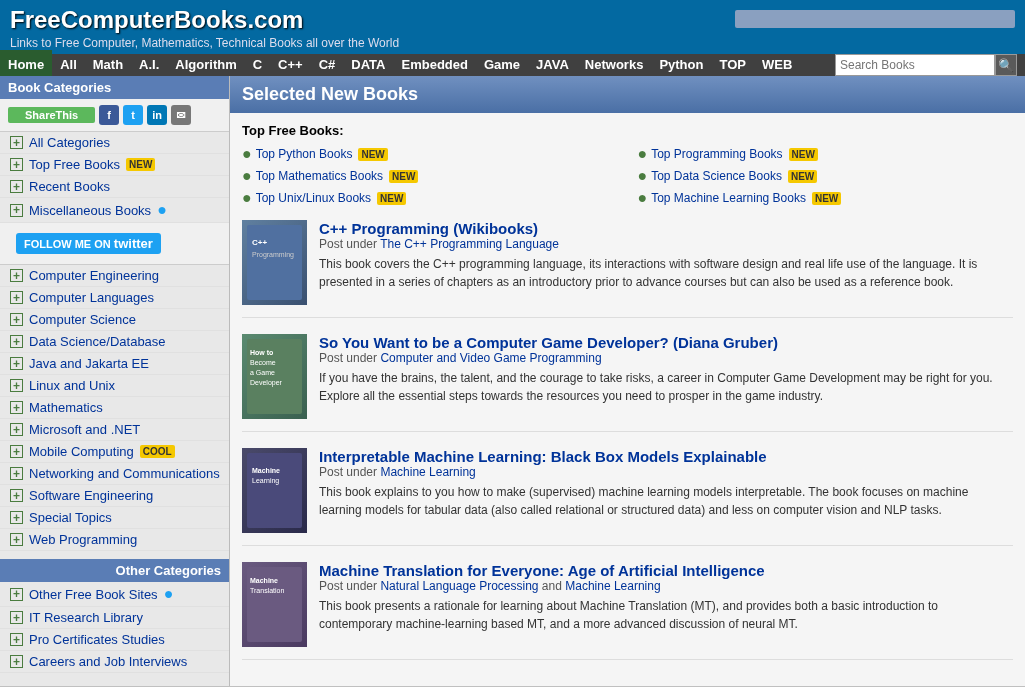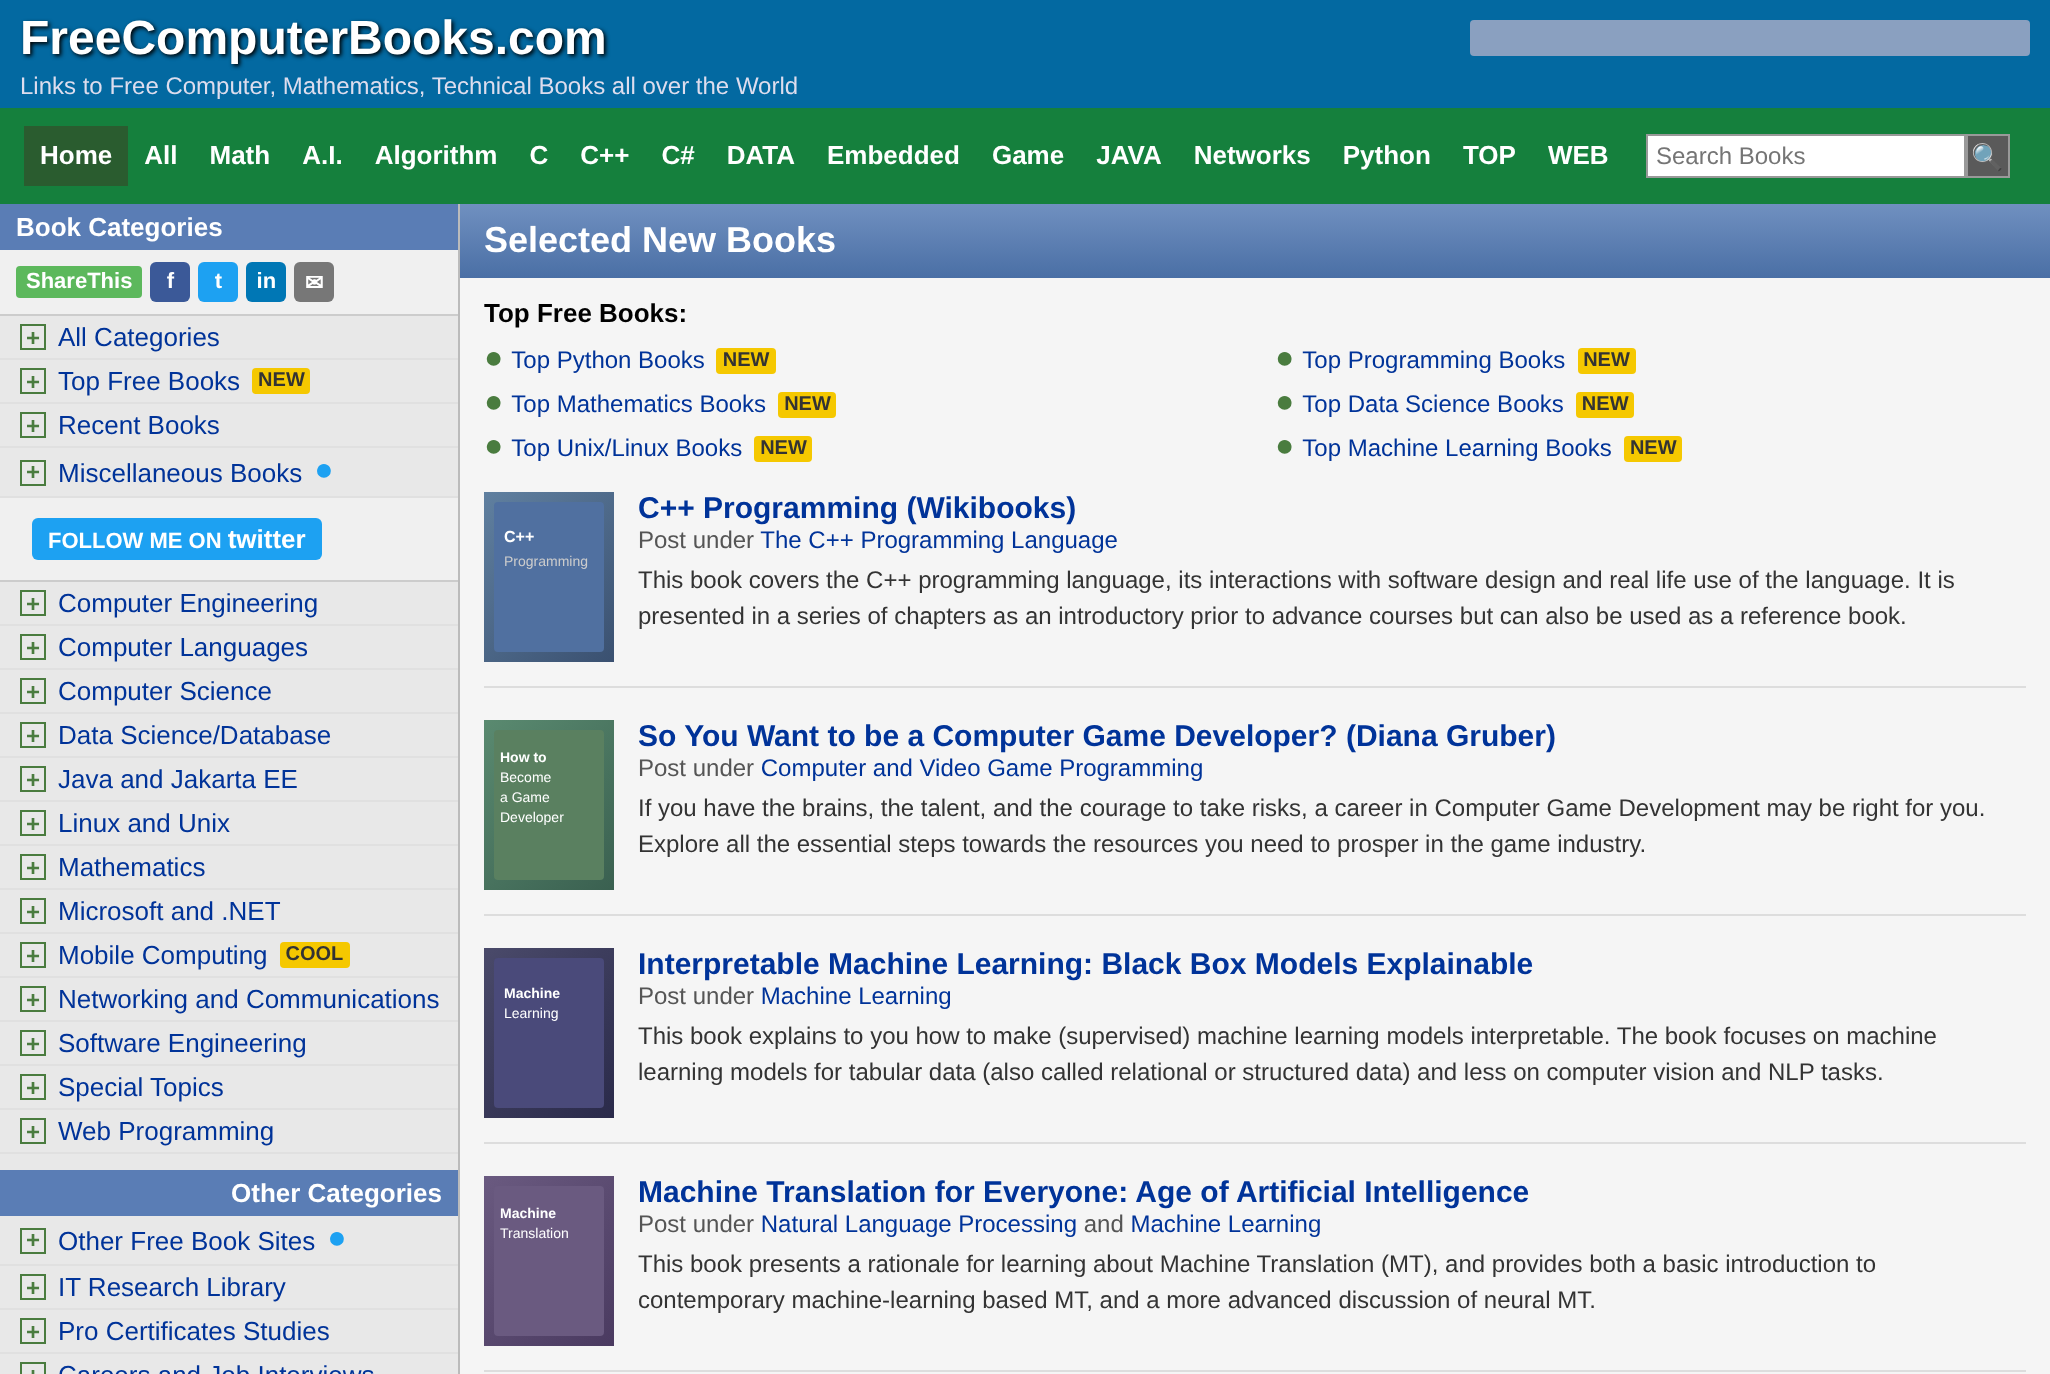--- a/index.html
+++ b/index.html
@@ -6,36 +6,36 @@
     body { font-family: Arial, sans-serif; font-size: 13px; background: #c0c0c0; width: 1025px; }
 
     
     #header { background: #0369a1; padding: 6px 10px 4px 10px; }
     #header h1 { font-size: 24px; font-weight: bold; color: #fff; text-shadow: 1px 1px 2px #000; }
     #header p { font-size: 12px; color: #dde; margin-top: 2px; }
     #header-top { display: flex; align-items: flex-start; justify-content: space-between; }
     #header-search-bar { background: #8aa0c0; height: 18px; width: 280px; margin-top: 4px; border-radius: 2px; }
 
     
-    #navbar { background: #15803d; display: flex; align-items: center; padding: 12px; height: 48px; }
+    #navbar { background: #404040; display: flex; align-items: center; padding: 0; height: 22px; }
     .nav-item { color: #fff; padding: 5px 8px; font-size: 13px; font-weight: bold; cursor: pointer; text-decoration: none; display: inline-block; line-height: 20px; }
     .nav-item.home { background: #2a5c2f; }
     #nav-search { margin-left: auto; display: flex; align-items: center; padding-right: 8px; }
     #nav-search input { height: 22px; width: 160px; font-size: 12px; padding: 2px 4px; border: 1px solid #999; }
     #nav-search button { height: 22px; width: 22px; background: #5a5a5a; border: 1px solid #999; cursor: pointer; color: #fff; font-size: 14px; }
 
     
     #main { display: flex; background: #e8e8e8; min-height: 580px; }
 
     
     #sidebar { width: 230px; min-width: 230px; background: #e8e8e8; border-right: 1px solid #bbb; padding: 0; }
     .sidebar-section { background: #5a7db5; color: #fff; font-weight: bold; font-size: 13px; padding: 4px 8px; margin-bottom: 0; }
     .sidebar-section-other { background: #5a7db5; color: #fff; font-weight: bold; font-size: 13px; padding: 4px 8px; margin-top: 8px; text-align: right; }
     .sidebar-social { padding: 6px 8px; display: flex; align-items: center; gap: 4px; background: #f0f0f0; border-bottom: 1px solid #ccc; }
-    .social-share { background: #5cb85c; color: #fff; font-size: 11px; padding: 2px 5px; border-radius: 2px; font-weight: bold; }
+    .social-share { background: #5cb85c; color: #fff; font-size: 11px; padding: 2px 17px; border-radius: 2px; font-weight: bold; }
     .social-btn { width: 20px; height: 20px; border-radius: 3px; display: inline-flex; align-items: center; justify-content: center; color: #fff; font-weight: bold; font-size: 11px; cursor: pointer; }
     .social-fb { background: #3b5998; }
     .social-tw { background: #1da1f2; }
     .social-li { background: #0077b5; }
     .social-em { background: #777; }
 
     .sidebar-item { padding: 3px 8px 3px 10px; font-size: 13px; color: #003399; cursor: pointer; display: flex; align-items: center; gap: 4px; border-bottom: 1px solid #e0e0e0; }
     .sidebar-item .plus { color: #4a7c3f; font-weight: bold; font-size: 13px; border: 1px solid #4a7c3f; width: 13px; height: 13px; display: inline-flex; align-items: center; justify-content: center; font-size: 12px; margin-right: 2px; }
     .sidebar-item a { color: #003399; text-decoration: none; }
     .badge-new { background: #f5c800; color: #333; font-size: 10px; font-weight: bold; padding: 1px 3px; border-radius: 2px; margin-left: 2px; }

